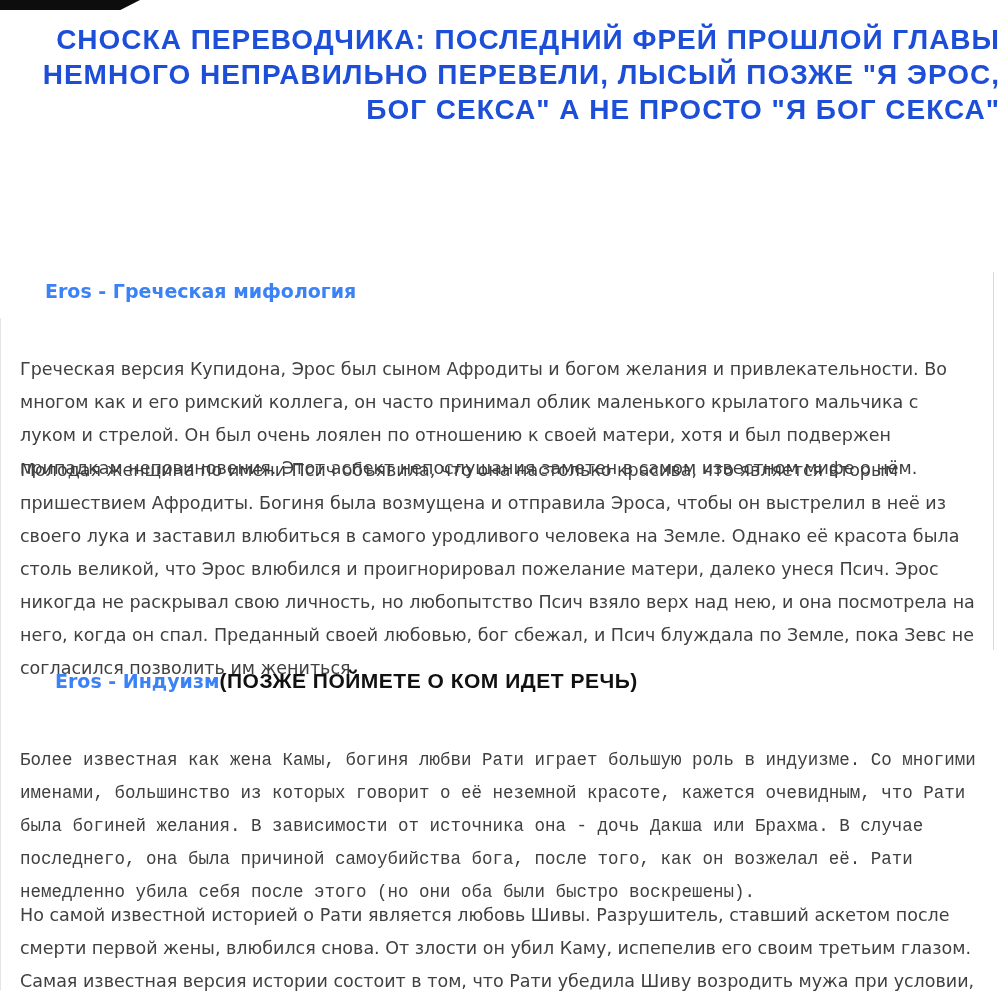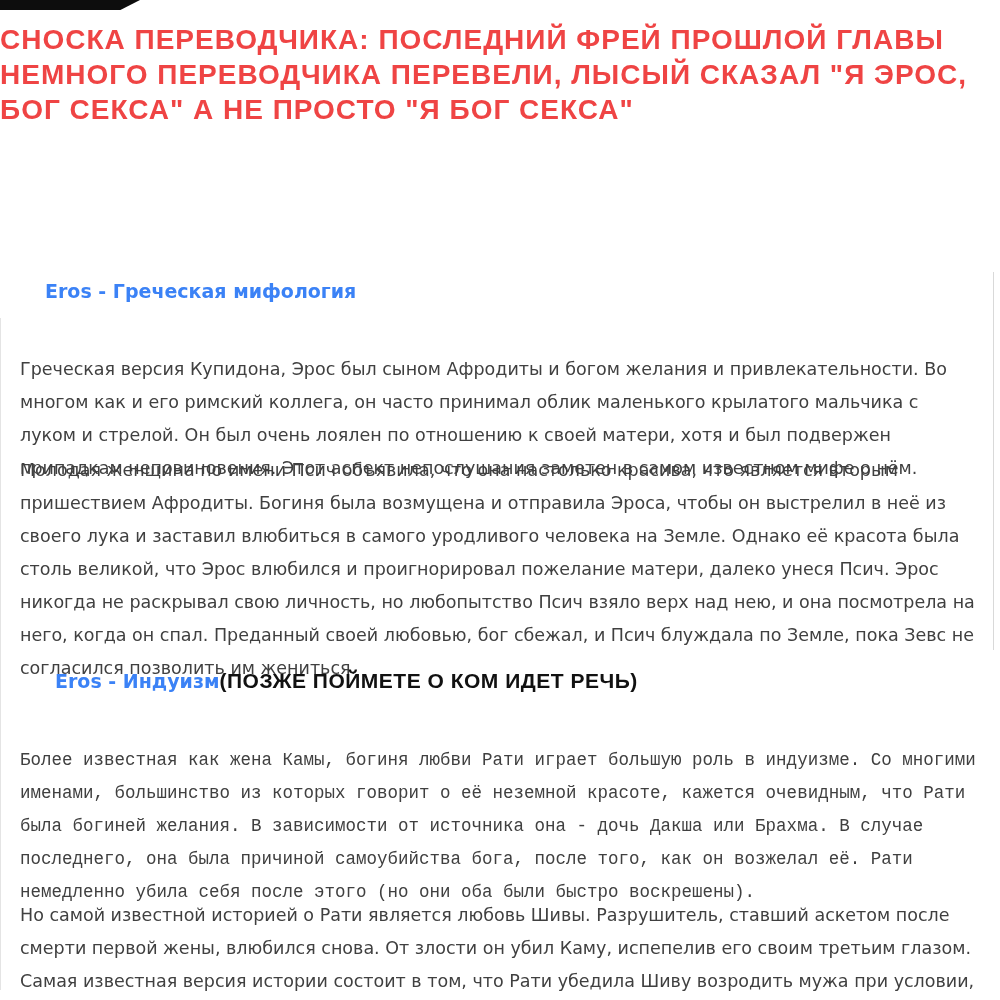--- a/index.html
+++ b/index.html
@@ -23,22 +23,22 @@
     width: 140px; height: 10px;
     background: #0d0d0d;
     clip-path: polygon(0 0, 100% 0, 86% 100%, 0 100%);
   }
 
   
   .translator-note {
     position: absolute;
     left: 0; top: 22px;
     width: 1000px;
-    text-align: left;
-    color: #ef4444;
+    text-align: right;
+    color: #1d4ed8;
     font-family: "Liberation Sans", sans-serif;
     font-weight: 700;
     font-size: 28px;
     line-height: 35px;
     letter-spacing: 1px;
   }
 
   
   .border-right {
     position: absolute;
@@ -95,21 +95,21 @@
 </style>
 </head>
 <body>
 
 <div id="page">
 
   <div class="ink-bar"></div>
 
   <div class="translator-note">
     <div>СНОСКА ПЕРЕВОДЧИКА: ПОСЛЕДНИЙ ФРЕЙ ПРОШЛОЙ ГЛАВЫ</div>
-    <div>НЕМНОГО ПЕРЕВОДЧИКА ПЕРЕВЕЛИ, ЛЫСЫЙ СКАЗАЛ "Я ЭРОС,</div>
+    <div>НЕМНОГО НЕПРАВИЛЬНО ПЕРЕВЕЛИ, ЛЫСЫЙ ПОЗЖЕ "Я ЭРОС,</div>
     <div>БОГ СЕКСА" А НЕ ПРОСТО "Я БОГ СЕКСА"</div>
   </div>
 
   <div class="border-right"></div>
   <div class="border-left"></div>
 
   <div id="eros-heading" class="section-heading">Eros - Греческая мифология</div>
 
   <p id="para-1" class="body-para">Греческая версия Купидона, Эрос был сыном Афродиты и богом желания и привлекательности. Во многом как и его римский коллега, он часто принимал облик маленького крылатого мальчика с луком и стрелой. Он был очень лоялен по отношению к своей матери, хотя и был подвержен припадкам неповиновения. Этот аспект непослушания заметен в самом известном мифе о нём.</p>
 

